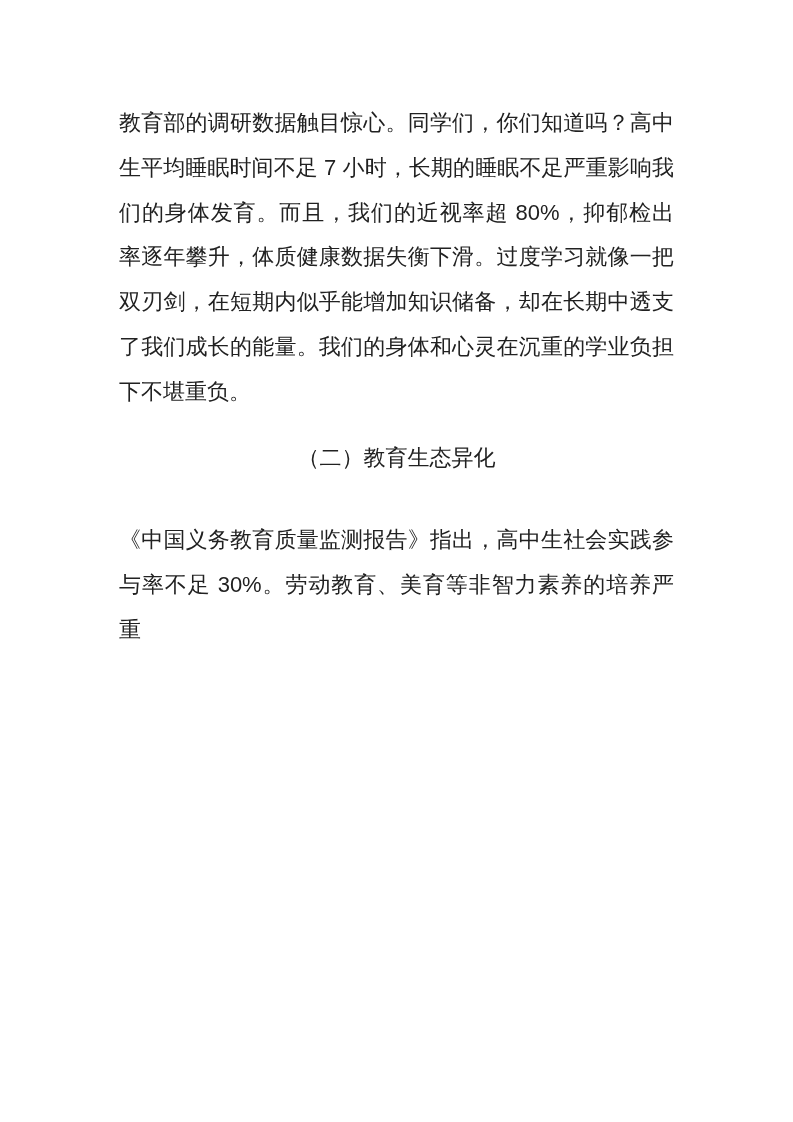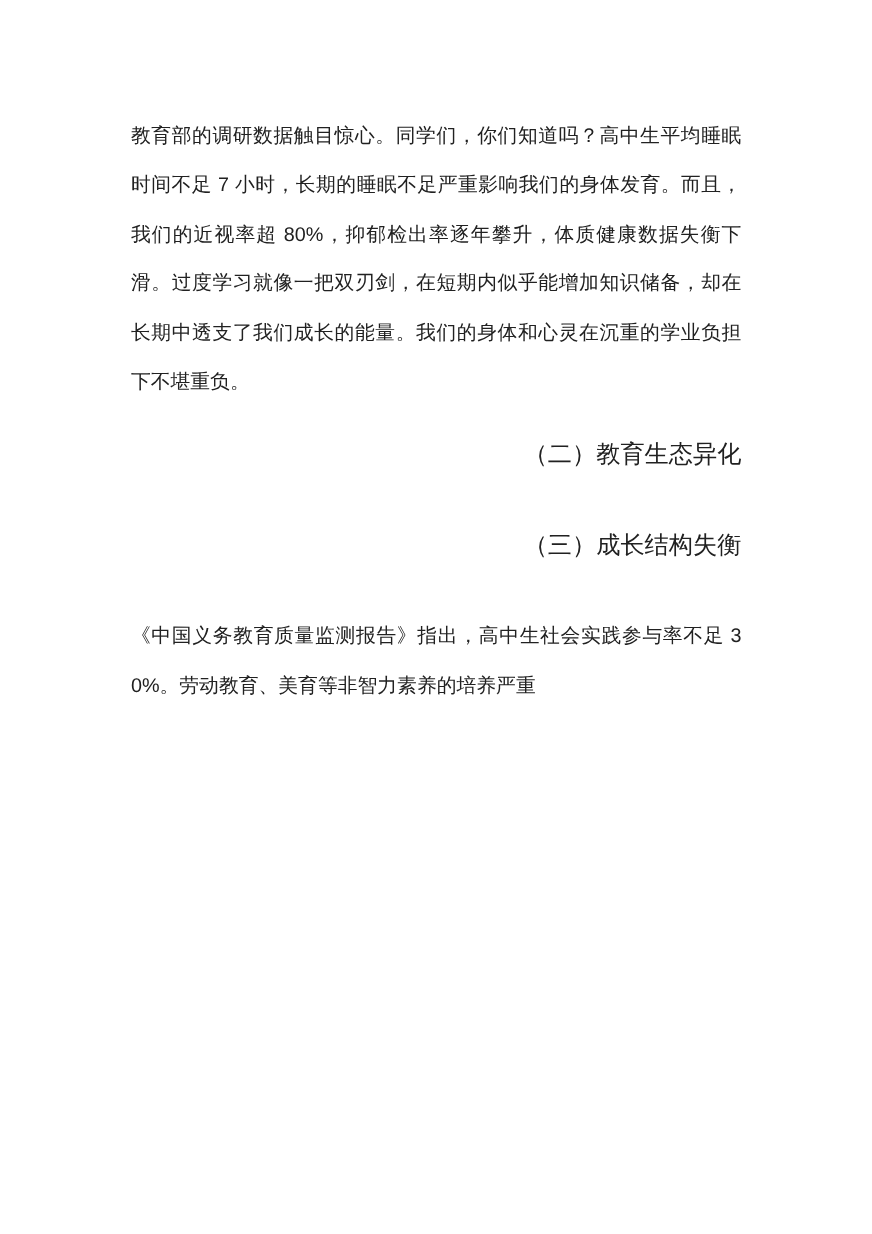--- a/index.html
+++ b/index.html
@@ -13,40 +13,39 @@
     width: 793px;
     height: 1122px;
     background: #ffffff;
     color: #212121;
     font-family: "Liberation Sans", "DejaVu Sans", sans-serif;
     padding: 101px 119px 0 119px;
     overflow: hidden;
   }
   .para {
     margin: 0 0 21px 0;
-    font-size: 18px;
+    font-size: 22px;
     line-height: 44.8px;
     text-align: justify;
     text-justify: inter-ideograph;
     word-break: break-all;
   }
   .heading {
     margin: 0 0 38px 0;
     font-size: 22px;
     line-height: 44.8px;
     font-weight: 400;
-    text-align: right;
+    text-align: center;
   }
   .para:last-child { margin-bottom: 0; }
 </style>
 </head>
 <body>
 
 <div class="page">
   <div class="para">教育部的调研数据触目惊心。同学们，你们知道吗？高中生平均睡眠时间不足 7 小时，长期的睡眠不足严重影响我们的身体发育。而且，我们的近视率超 80%，抑郁检出率逐年攀升，体质健康数据失衡下滑。过度学习就像一把双刃剑，在短期内似乎能增加知识储备，却在长期中透支了我们成长的能量。我们的身体和心灵在沉重的学业负担下不堪重负。</div>
 
   <div class="heading">（二）教育生态异化</div>
 
 
-  <div class="heading">（三）成长结构失衡</div>
 
   <div class="para">《中国义务教育质量监测报告》指出，高中生社会实践参与率不足 30%。劳动教育、美育等非智力素养的培养严重</div>
 </div>
 
 </body></html>

